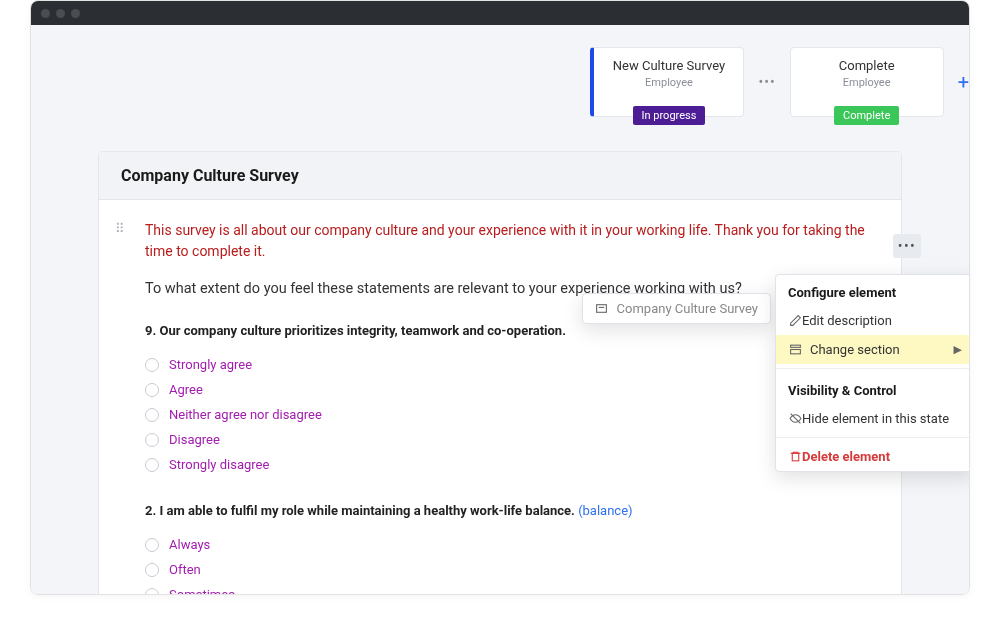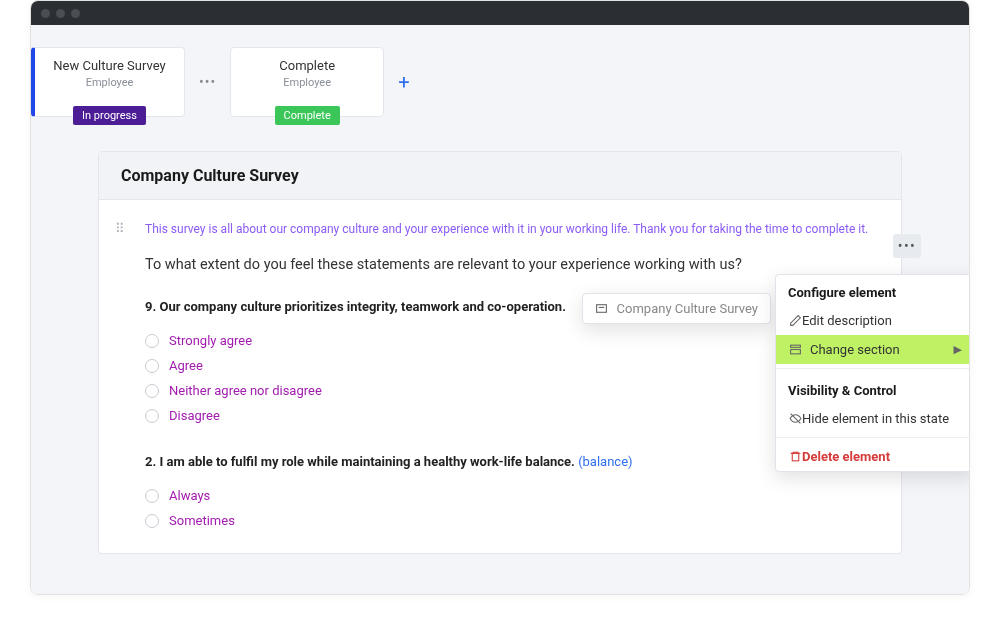--- a/index.html
+++ b/index.html
@@ -1,47 +1,47 @@
 <!DOCTYPE html>
 <html><head>
 <meta charset="utf-8">
 <style>
   * { box-sizing: border-box; margin: 0; padding: 0; }
   body { font-family: -apple-system, BlinkMacSystemFont, "Segoe UI", Roboto, sans-serif; background: #fff; color: #1a1a1a; width: 1000px; height: 625px; overflow: hidden; }
   .window { width: 940px; height: 595px; margin: 0 auto; border: 1px solid #e2e2e2; border-radius: 8px; overflow: hidden; box-shadow: 0 2px 8px rgba(0,0,0,0.04); }
   .titlebar { height: 24px; background: #2b2e33; display: flex; align-items: center; padding: 0 10px; gap: 6px; }
   .dot { width: 9px; height: 9px; border-radius: 50%; background: #4a4d52; }
   .app { background: #f3f5f8; height: calc(100% - 24px); overflow: hidden; }
-  .stages { display: flex; justify-content: flex-start; align-items: center; gap: 14px; padding: 22px 0 18px; }
+  .stages { display: flex; justify-content: flex-end; align-items: center; gap: 14px; padding: 22px 0 18px; }
   .stage { width: 154px; background: #fff; border: 1px solid #e3e7ed; border-radius: 4px; text-align: center; padding: 10px 8px 0; position: relative; }
   .stage.active { border-left: 4px solid #2048e6; }
   .stage-title { font-size: 13px; color: #333; }
   .stage-role { font-size: 11px; color: #8a8f98; margin-top: 3px; }
   .stage-badge { display: inline-block; color: #fff; font-size: 11px; padding: 3px 9px; border-radius: 2px; margin-top: 8px; position: relative; top: 9px; }
   .badge-progress { background: #4c1d95; }
   .badge-complete { background: #3ac658; }
   .ellips { color: #878c93; font-size: 14px; letter-spacing: 1px; }
   .plus { color: #2f6ff0; font-size: 20px; font-weight: 400; cursor: pointer; }
   .panel { width: 804px; margin: 16px auto 0; background: #fff; border: 1px solid #e3e7ed; border-radius: 4px; }
   .panel-header { background: #f1f3f6; border-bottom: 1px solid #e3e7ed; padding: 14px 22px; font-weight: 700; font-size: 16px; }
   .panel-body { padding: 20px 28px 20px 46px; position: relative; }
   .drag-handle { position: absolute; left: 16px; top: 26px; color: #b0b4ba; font-size: 13px; line-height: 6px; letter-spacing: 2px; }
-  .intro { font-size: 12px; color: #8b5cf6; line-height: 1.5; }
+  .intro { font-size: 14px; color: #b91c1c; line-height: 1.5; }
   .prompt { font-size: 14.5px; color: #333; margin-top: 18px; }
   .question { margin-top: 26px; }
   .q-title { font-size: 13px; font-weight: 700; color: #222; }
   .req { color: #2f6ff0; font-weight: 400; }
   .options { margin-top: 14px; }
   .opt { display: flex; align-items: flex-end; gap: 10px; font-size: 13px; color: #a21caf; padding: 5px 0; }
   .radio { width: 14px; height: 14px; border: 1.5px solid #c7cbd1; border-radius: 50%; }
   .more-btn { position: absolute; top: 34px; right: -20px; width: 28px; height: 24px; background: #e7eaee; border-radius: 3px; display: flex; align-items: center; justify-content: center; color: #555; font-size: 14px; letter-spacing: 1.5px; cursor: pointer; }
   .menu { position: absolute; top: 74px; right: -74px; width: 200px; background: #fff; border: 1px solid #e0e3e9; border-radius: 4px; box-shadow: 0 6px 20px rgba(0,0,0,0.12); font-size: 13px; z-index: 10; }
   .menu-h { font-weight: 700; padding: 10px 12px 6px; font-size: 13px; }
   .menu-i { display: flex; align-items: center; padding: 7px 12px; cursor: pointer; color: #333; }
-  .menu-i.hl { background: #bef264; justify-content: space-between; }
+  .menu-i.hl { background: #fef9c3; justify-content: space-between; }
   .menu-i.danger { color: #d73a3a; font-weight: bold; }
   .menu-sep { height: 1px; background: #eceef1; margin: 4px 0; }
   .ico { width: 14px; display: inline-flex; justify-content: center; color: #666; }
   .ico svg { width: 13px; height: 13px; }
   .chev { font-size: 11px; color: #666; }
   .submenu { position: absolute; top: 93px; right: 130px; background: #fff; border: 1px solid #e0e3e9; border-radius: 4px; box-shadow: 0 6px 20px rgba(0,0,0,0.12); padding: 7px 12px; display: flex; align-items: center; gap: 8px; font-size: 13px; color: #888; z-index: 9; }
   .panel-wrap { position: relative; }
 </style>
 </head>
 <body>
@@ -148,32 +148,40 @@
                   <span>Agree</span>
                 </div>
               <div class="opt">
                   <span class="radio"></span>
                   <span>Neither agree nor disagree</span>
                 </div>
               <div class="opt">
                   <span class="radio"></span>
                   <span>Disagree</span>
                 </div>
+              <div class="opt">
+                  <span class="radio"></span>
+                  <span>Strongly disagree</span>
+                </div>
             </div>
           </div>
 
           <div class="question">
             <div class="q-title">
               <span>2. I am able to fulfil my role while maintaining a healthy work-life balance.</span>
               <span class="req">(balance)</span>
             </div>
             <div class="options">
               <div class="opt">
                   <span class="radio"></span>
                   <span>Always</span>
+                </div>
+              <div class="opt">
+                  <span class="radio"></span>
+                  <span>Often</span>
                 </div>
               <div class="opt">
                   <span class="radio"></span>
                   <span>Sometimes</span>
                 </div>
             </div>
           </div>
 
         </div>
       </div>

